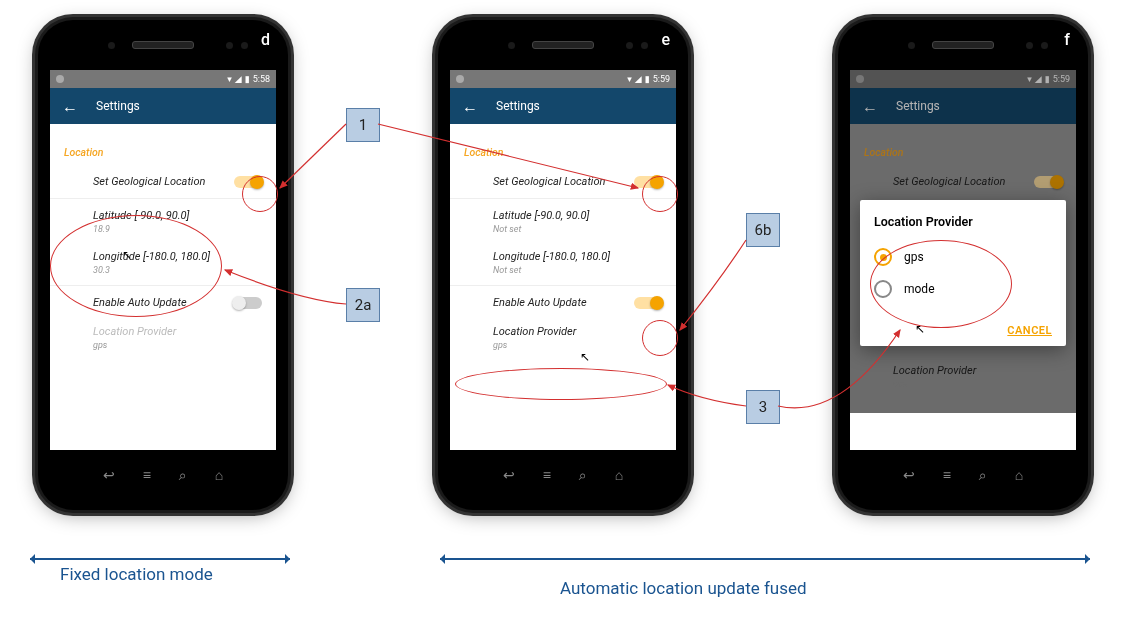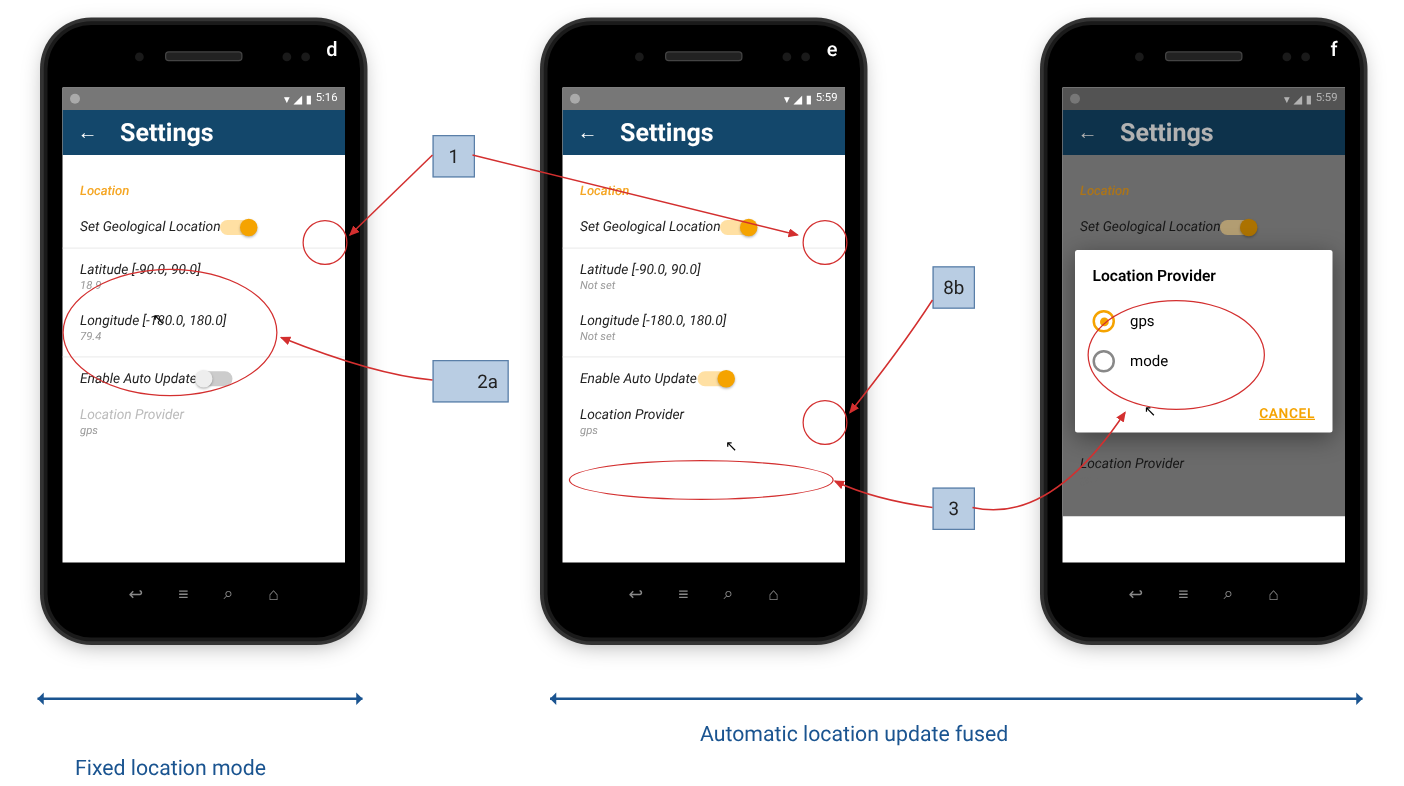--- a/index.html
+++ b/index.html
@@ -76,37 +76,39 @@
 .app-bar {
   height: 36px;
   background: #13476b;
   color: #fff;
   display: flex;
   align-items: center;
   padding: 0 12px;
   gap: 18px;
 }
 .back-arrow { font-size: 16px; }
-.app-title { font-size: 20px; font-weight: 700; }
+.app-title { font-size: 12px; font-weight: 400; }
 .settings-body {
   padding: 16px 14px;
   font-size: 11px;
   color: #333;
   font-style: italic;
 }
 .section-label {
   color: #f5a623;
   font-size: 10.5px;
   font-weight: 500;
   margin: 6px 0 8px;
 }
 .setting-row {
   display: flex;
+  justify-content: space-between;
   align-items: center;
   padding: 8px 0;
+  margin-left: 29px;
 }
 .setting-title { font-size: 11px; color: #222; }
 .setting-sub { font-size: 9px; color: #999; margin-top: 2px; }
 .setting-title.disabled { color: #bbb; }
 .divider { height: 1px; background: #eee; margin: 2px -14px; }
 .toggle {
   width: 28px;
   height: 12px;
   border-radius: 6px;
   position: relative;
@@ -236,21 +238,21 @@
         <div class="sensor s2"></div>
         <div class="sensor s3"></div>
     </div>
     <div class="screen">
       <div class="status-bar">
         <div class="status-dot"></div>
         <div class="status-right">
           <span>▾</span>
           <span>◢</span>
           <span>▮</span>
-          <span>5:16</span>
+          <span>5:58</span>
         </div>
       </div>
       <div class="app-bar">
         <span class="back-arrow">←</span>
         <span class="app-title">Settings</span>
       </div>
       <div class="settings-body">
         <div class="section-label">Location</div>
         <div class="setting-row">
           <div class="setting-title">Set Geological Location</div>
@@ -258,21 +260,21 @@
               <div class="knob"></div>
             </div>
         </div>
         <div class="divider"></div>
         <div class="setting-row" style="display:block;">
           <div class="setting-title">Latitude [-90.0, 90.0]</div>
           <div class="setting-sub">18.9</div>
         </div>
         <div class="setting-row" style="display:block;">
           <div class="setting-title">Longitude [-180.0, 180.0]</div>
-          <div class="setting-sub">79.4</div>
+          <div class="setting-sub">30.3</div>
         </div>
         <div class="divider"></div>
         <div class="setting-row">
           <div class="setting-title">Enable Auto Update</div>
           <div class="toggle off">
               <div class="knob"></div>
             </div>
         </div>
         <div class="setting-row" style="display:block;">
           <div class="setting-title disabled">Location Provider</div>
@@ -403,22 +405,22 @@
     </div>
     <div class="phone-bottom">
       <span>↩</span>
       <span>≡</span>
       <span>⌕</span>
       <span>⌂</span>
     </div>
   </div>
 
   <div class="badge" style="left:326px; top:88px;">1</div>
-  <div class="badge" style="left:326px; top:268px;padding-left:27px;">2a</div>
-  <div class="badge" style="left:726px; top:193px;">8b</div>
+  <div class="badge" style="left:326px; top:268px;">2a</div>
+  <div class="badge" style="left:726px; top:193px;">6b</div>
   <div class="badge" style="left:726px; top:370px;">3</div>
 
   <div class="red-circle" style="left:222px; top:156px; width:34px; height:34px;"></div>
   <div class="red-circle" style="left:622px; top:156px; width:34px; height:34px;"></div>
   <div class="red-circle" style="left:30px; top:195px; width:170px; height:100px;"></div>
   <div class="red-circle" style="left:622px; top:300px; width:34px; height:34px;"></div>
   <div class="red-circle" style="left:435px; top:348px; width:210px; height:30px;"></div>
   <div class="red-circle" style="left:850px; top:220px; width:140px; height:86px;"></div>
 
   <svg class="connector" style="left:0; top:0; width:1083px; height:500px;">
@@ -434,16 +436,16 @@
     <path d="M758,386 Q820,400 880,310" fill="none" stroke="#d32f2f" stroke-width="1.2" marker-end="url(#ah)"></path>
     <path d="M726,386 Q680,380 648,365" fill="none" stroke="#d32f2f" stroke-width="1.2" marker-end="url(#ah)"></path>
   </svg>
 
   <div class="cursor" style="left:102px; top:228px;">↖</div>
   <div class="cursor" style="left:560px; top:330px;">↖</div>
   <div class="cursor" style="left:895px; top:302px;">↖</div>
 
   <div class="dbl-arrow" style="left:10px; top:538px; width:260px;"></div>
   <div class="dbl-arrow" style="left:420px; top:538px; width:650px;"></div>
-  <div class="caption" style="left:40px; top:585px;">Fixed location mode</div>
+  <div class="caption" style="left:40px; top:544px;">Fixed location mode</div>
   <div class="caption" style="left:540px; top:558px;">Automatic location update fused</div>
 
 </div>
 
 </body></html>

